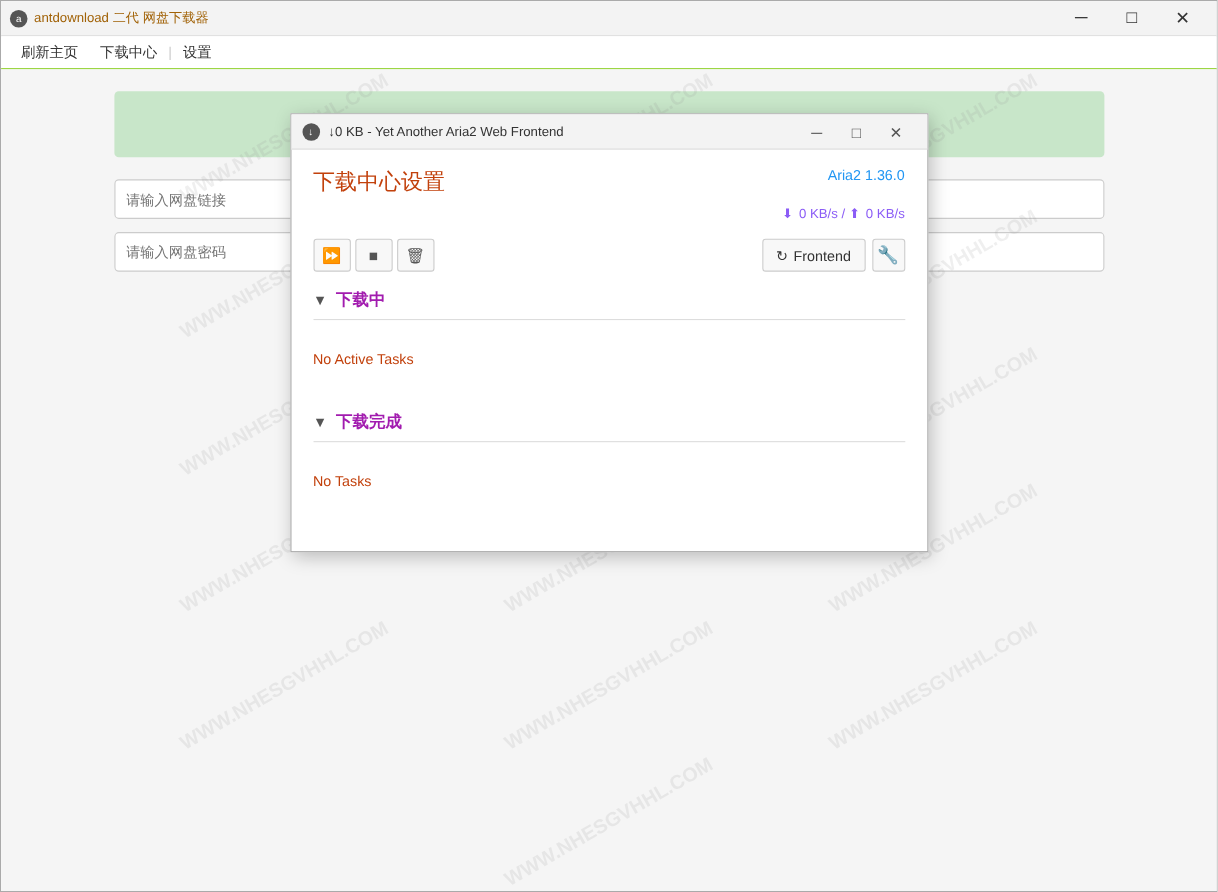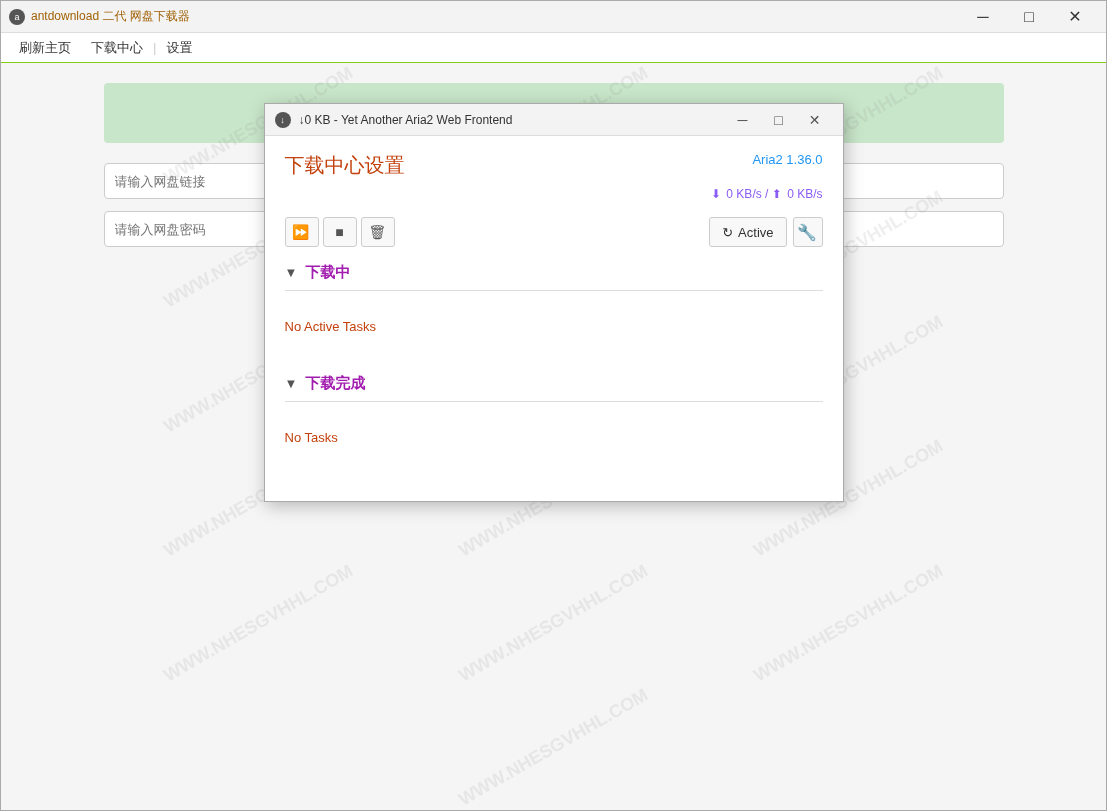--- a/index.html
+++ b/index.html
@@ -425,21 +425,21 @@
 
           <div class="dialog-toolbar">
             <div class="toolbar-left">
               <button class="toolbar-btn">⏩</button>
               <button class="toolbar-btn">■</button>
               <button class="toolbar-btn">🗑</button>
             </div>
             <div class="toolbar-right">
               <button class="refresh-btn">
                 <span>↻</span>
-                <span>Active</span>
+                <span>Frontend</span>
               </button>
               <button class="settings-btn">🔧</button>
             </div>
           </div>
 
           <div class="section">
             <div class="section-header">
               <span class="section-arrow">▼</span>
               <span class="section-title">下载中</span>
             </div>

